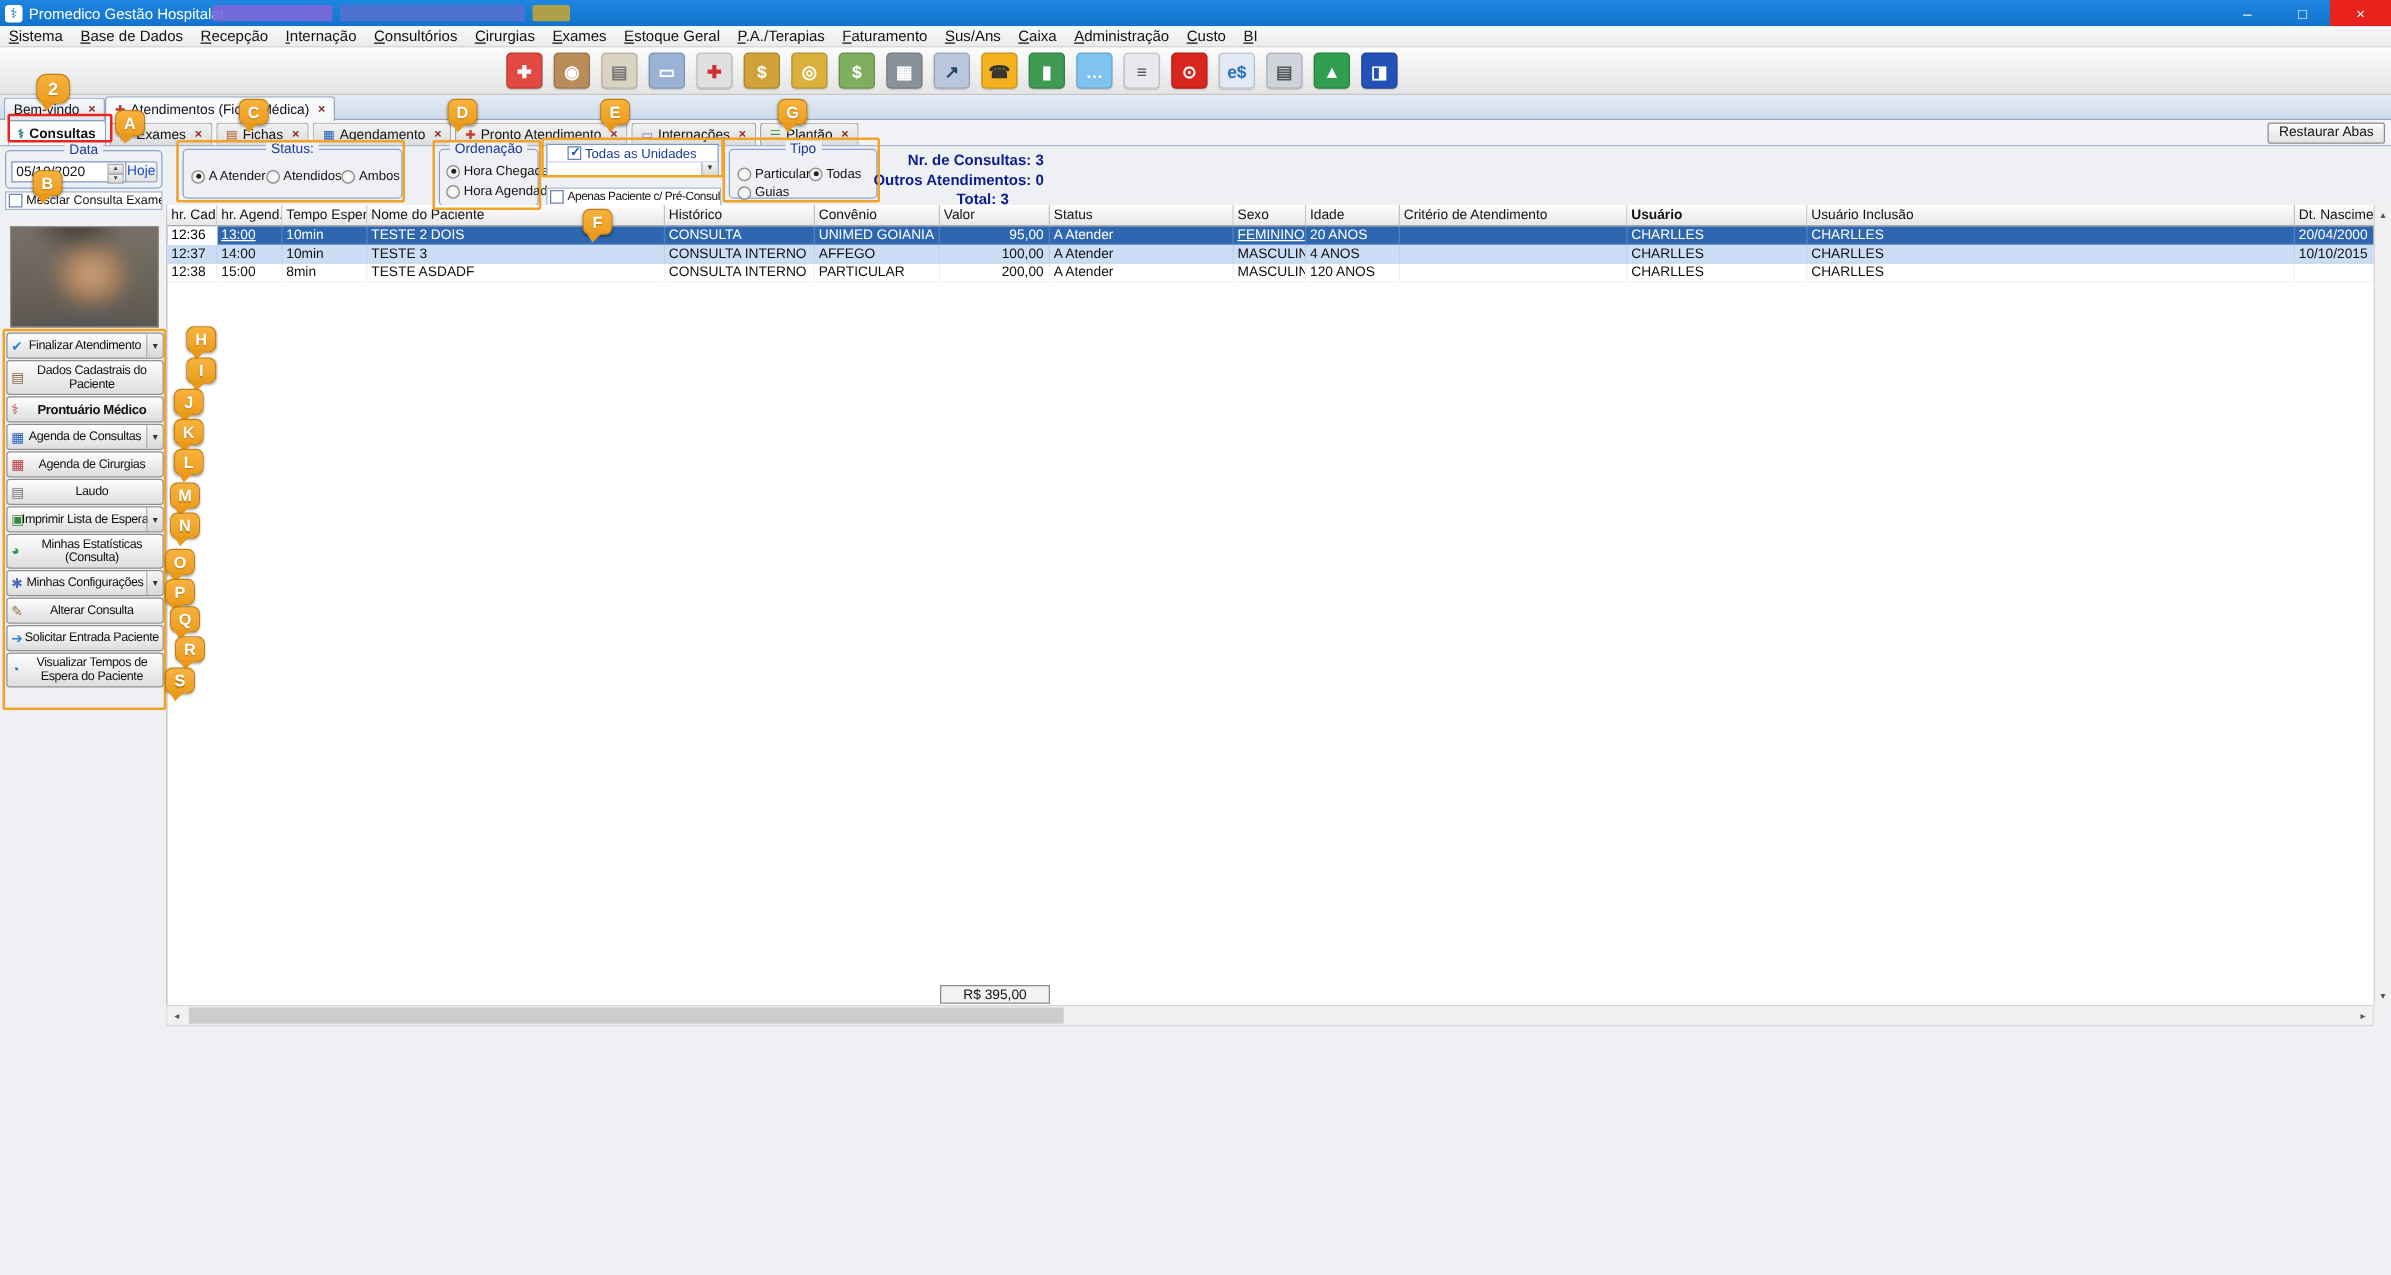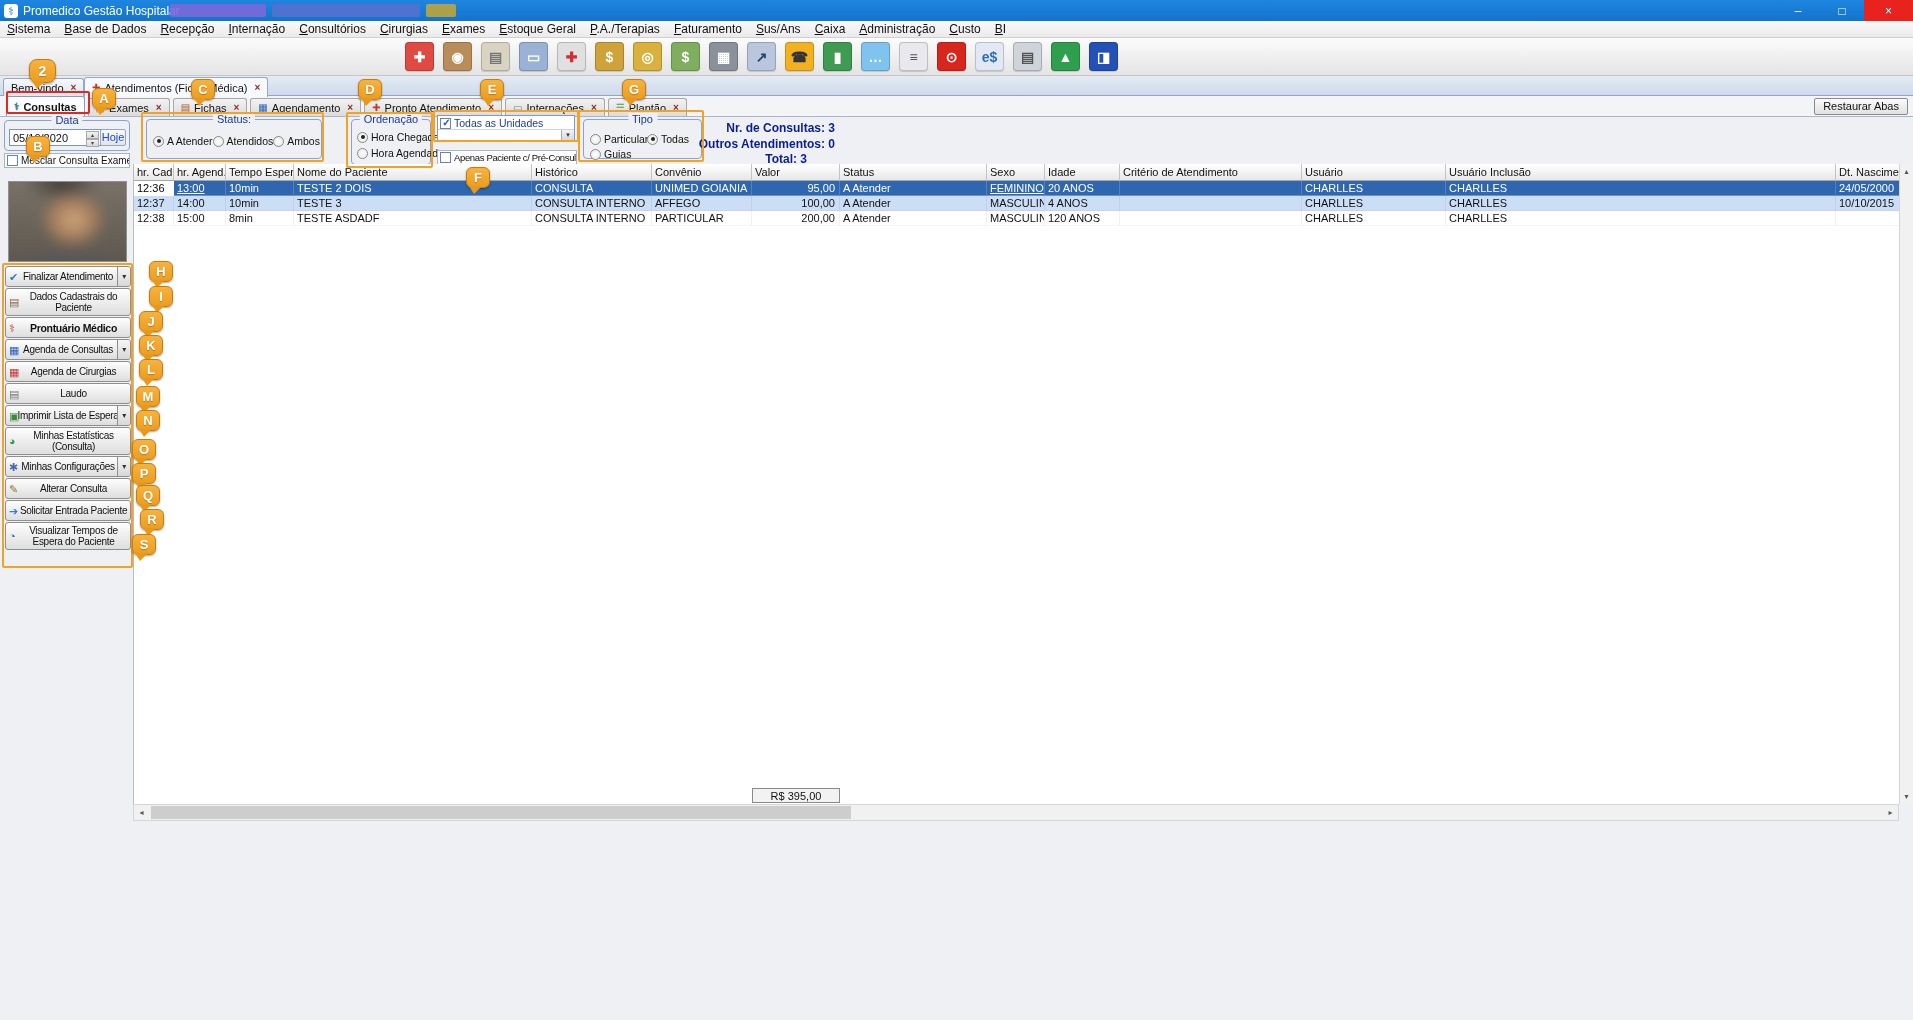--- a/index.html
+++ b/index.html
@@ -44,21 +44,21 @@
   .rb.sel::after{content:'';position:absolute;left:2.5px;top:2.5px;width:4px;height:4px;border-radius:50%;background:#222}
   .cb{width:11px;height:11px;border:1px solid #6a82b0;background:#fff;position:relative;flex:none}
   .cb.checked::after{content:'✓';position:absolute;left:0;top:-2px;width:11px;text-align:center;font-size:10px;font-weight:bold;color:#1a4ad0}
   .datefield{position:absolute;left:4px;top:8px;width:92px;height:17px;border:1px solid #7a93c8;background:#fff;font-size:11px;display:flex;align-items:center;padding-left:3px}
   .spin{position:absolute;right:1px;top:1px;width:13px;height:13px;display:flex;flex-direction:column}
   .spin i{flex:1;font-style:normal;font-size:6px;line-height:6px;text-align:center;background:linear-gradient(#f2f2f2,#d8d8d8);border:1px solid #aaa;color:#444}
   .hoje{position:absolute;right:3px;top:8px;width:26px;height:17px;border:1px solid #93a6c8;background:linear-gradient(#f8f8f8,#e4e4e4);color:#1a4ad0;font-size:11px;text-align:center;line-height:15px;border-radius:2px}
   .checkrow{position:absolute;display:flex;align-items:center;gap:3px;font-size:10px;background:#fff;border:1px solid #a8b4c8;padding-left:2px;white-space:nowrap;overflow:hidden}
   .checkrow.small{font-size:9.5px;letter-spacing:-0.35px}
   .units-box{position:absolute;left:437px;top:115px;width:138px;height:26px;border:1px solid #7a9ad0;background:#fff}
-  .units-top{height:13px;display:flex;align-items:flex-end;gap:3px;padding-left:2px;font-size:10.5px;color:#1a3a9c;white-space:nowrap}
+  .units-top{height:13px;display:flex;align-items:center;gap:3px;padding-left:16px;font-size:10.5px;color:#1a3a9c;white-space:nowrap}
   .units-drop{height:11px;border-top:1px solid #c8d4e8;position:relative}
   .units-dd{position:absolute;right:0;top:0;width:13px;height:10px;background:linear-gradient(#f4f4f4,#d8d8d8);border-left:1px solid #aaa;font-size:7px;text-align:center;line-height:9px;color:#333}
   .summary{position:absolute;left:695px;top:121px;width:140px;text-align:right;font-size:12px;font-weight:bold;color:#0b1e8f;line-height:15.5px;white-space:nowrap}
 
   
   .photo{position:absolute;left:8px;top:181px;width:119px;height:81px;border:1px solid #909090;overflow:hidden;background:#6b635a}
   .photo-blur{position:absolute;top:-12px;left:-12px;right:-12px;bottom:-12px;filter:blur(6px);
     background:
       radial-gradient(46px 40px at 54% 48%, #cfa87e 0%, #a57d5c 45%, rgba(0,0,0,0) 72%),
       radial-gradient(90px 46px at 50% 108%, #46546e 0%, rgba(0,0,0,0) 70%),
@@ -360,40 +360,40 @@
         <div class="th" style="width: 52px;">hr. Agend.</div>
         <div class="th" style="width: 68px;">Tempo Espera</div>
         <div class="th" style="width: 238px;">Nome do Paciente</div>
         <div class="th" style="width: 120px;">Histórico</div>
         <div class="th" style="width: 100px;">Convênio</div>
         <div class="th" style="width: 88px;">Valor</div>
         <div class="th" style="width: 147px;">Status</div>
         <div class="th" style="width: 58px;">Sexo</div>
         <div class="th" style="width: 75px;">Idade</div>
         <div class="th" style="width: 182px;">Critério de Atendimento</div>
-        <div class="th" style="width: 144px;">Usuário</div>
+        <div class="th" style="width: 144px; font-weight: bold;">Usuário</div>
         <div class="th" style="width: 390px;">Usuário Inclusão</div>
         <div class="th" style="width: 64px;">Dt. Nascimento</div>
       </div>
     <div>
         <div class="tr selected">
           <div class="td focuscell" style="width: 40px;">12:36</div>
           <div class="td" style="width: 52px; text-decoration: underline;">13:00</div>
           <div class="td" style="width: 68px;">10min</div>
           <div class="td" style="width: 238px;">TESTE 2 DOIS</div>
           <div class="td" style="width: 120px;">CONSULTA</div>
           <div class="td" style="width: 100px;">UNIMED GOIANIA</div>
           <div class="td" style="width: 88px; text-align: right; padding-right: 4px;">95,00</div>
           <div class="td" style="width: 147px;">A Atender</div>
           <div class="td" style="width: 58px; text-decoration: underline;">FEMININO</div>
           <div class="td" style="width: 75px;">20 ANOS</div>
           <div class="td" style="width: 182px;"></div>
           <div class="td" style="width: 144px;">CHARLLES</div>
           <div class="td" style="width: 390px;">CHARLLES</div>
-          <div class="td" style="width: 64px;">24/05/2000</div>
+          <div class="td" style="width: 64px;">20/04/2000</div>
         </div>
         <div class="tr alt">
           <div class="td" style="width: 40px;">12:37</div>
           <div class="td" style="width: 52px;">14:00</div>
           <div class="td" style="width: 68px;">10min</div>
           <div class="td" style="width: 238px;">TESTE 3</div>
           <div class="td" style="width: 120px;">CONSULTA INTERNO</div>
           <div class="td" style="width: 100px;">AFFEGO</div>
           <div class="td" style="width: 88px; text-align: right; padding-right: 4px;">100,00</div>
           <div class="td" style="width: 147px;">A Atender</div>

